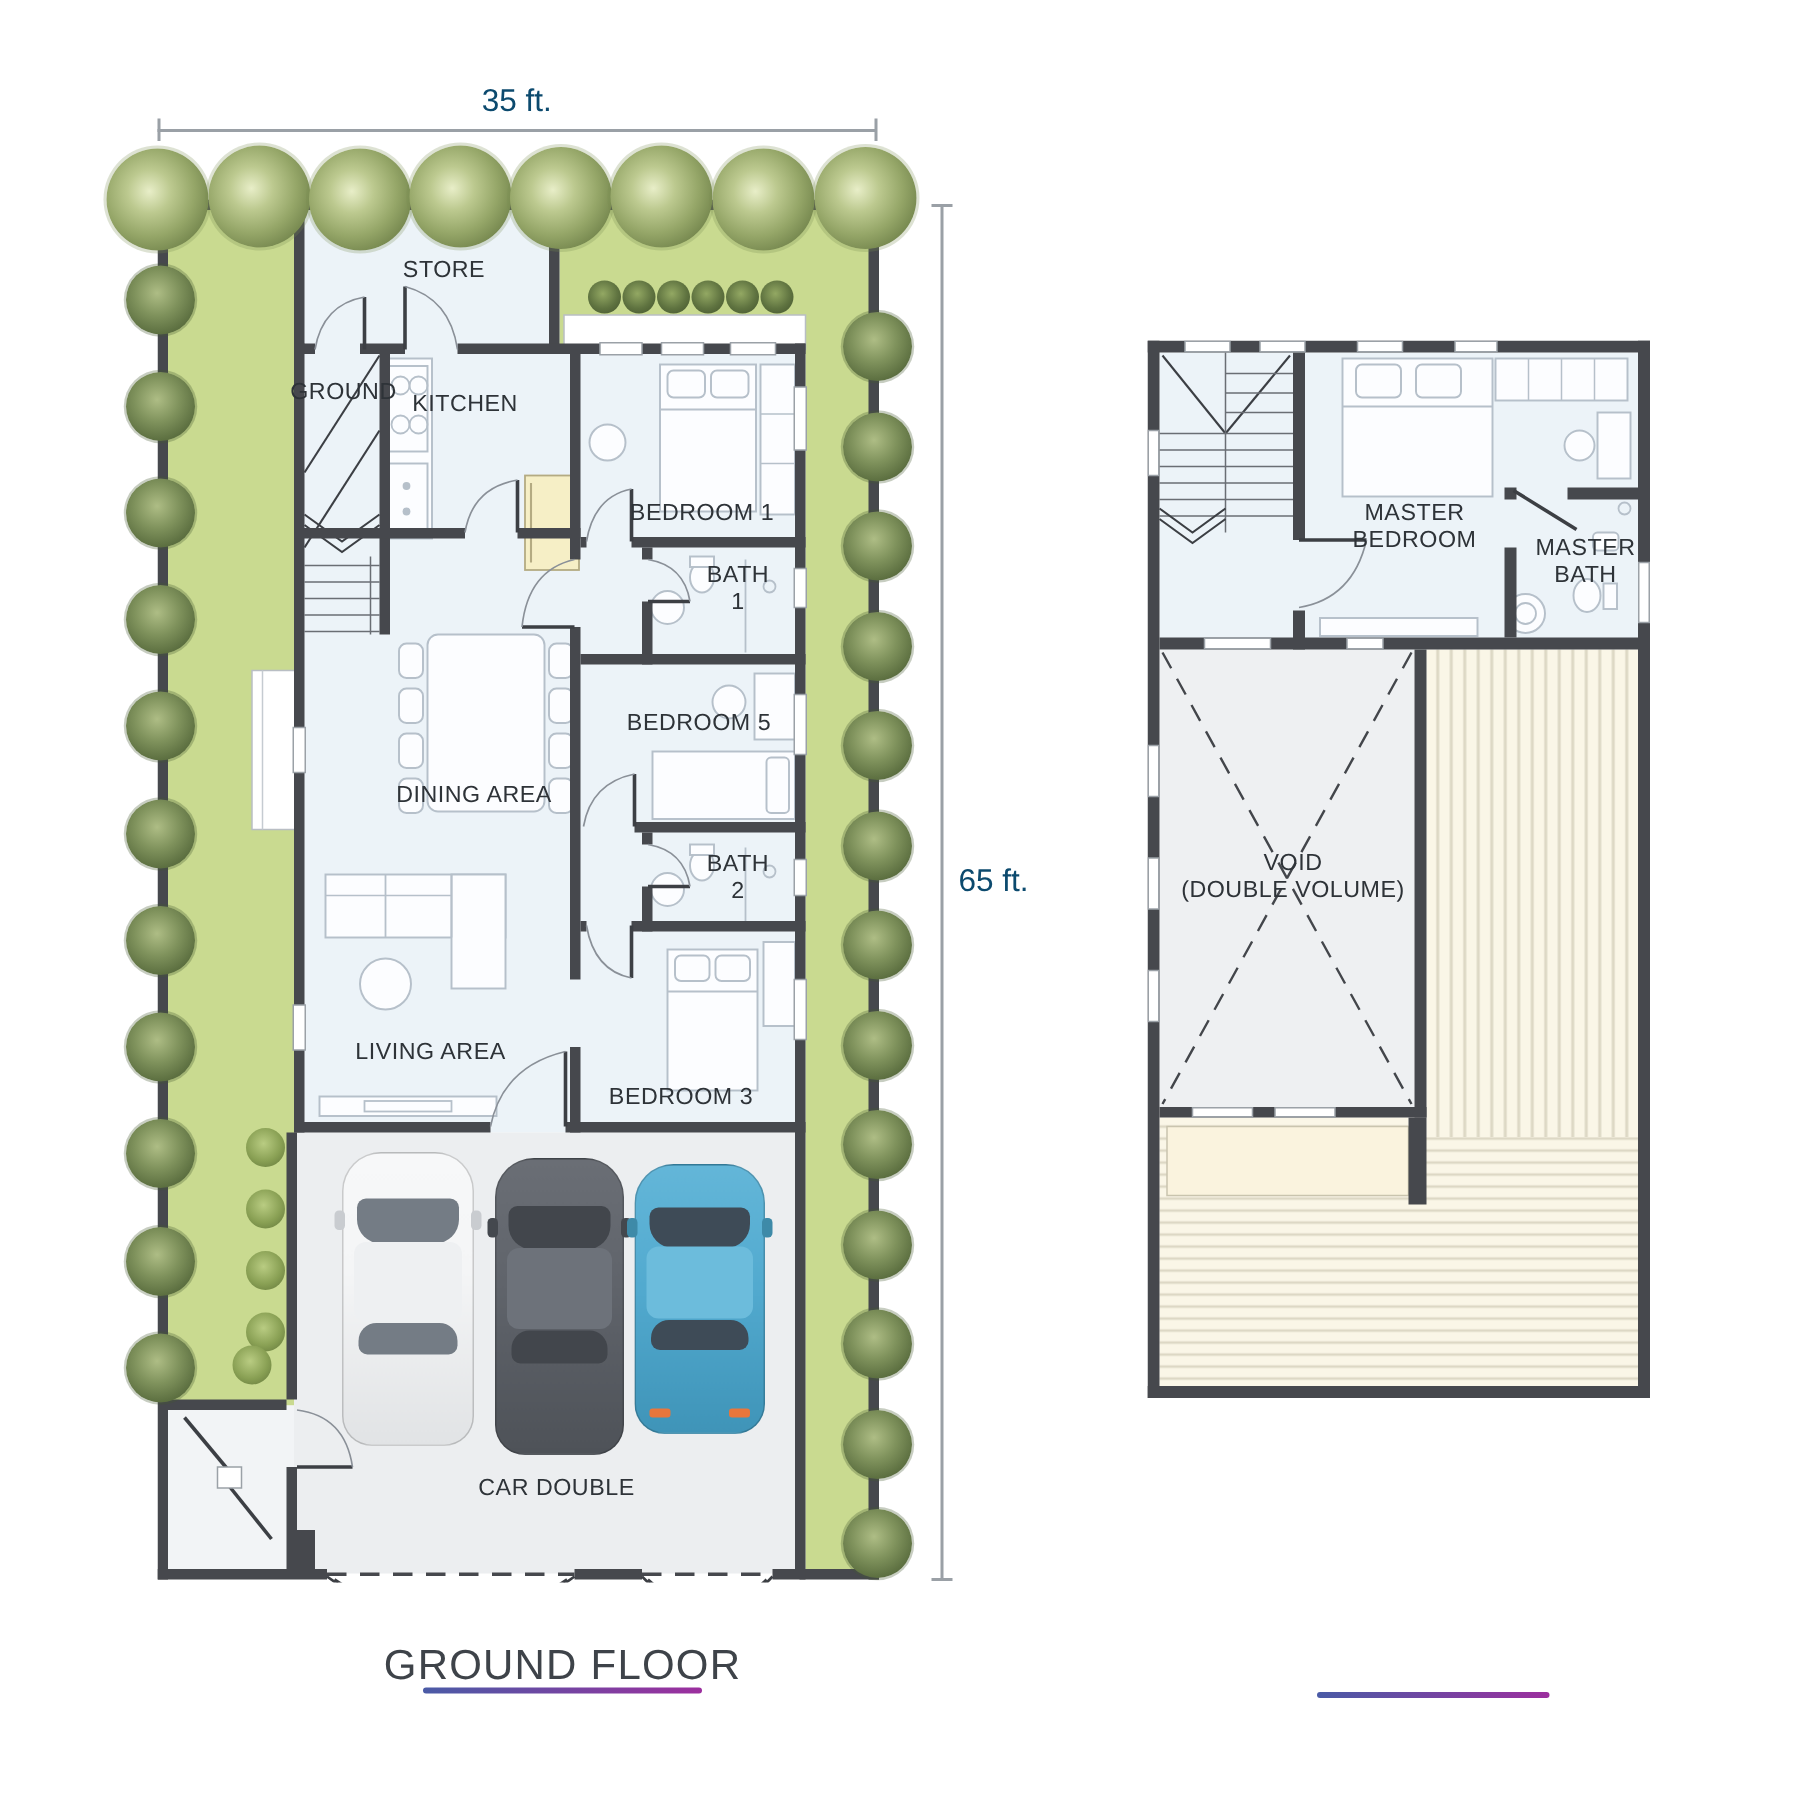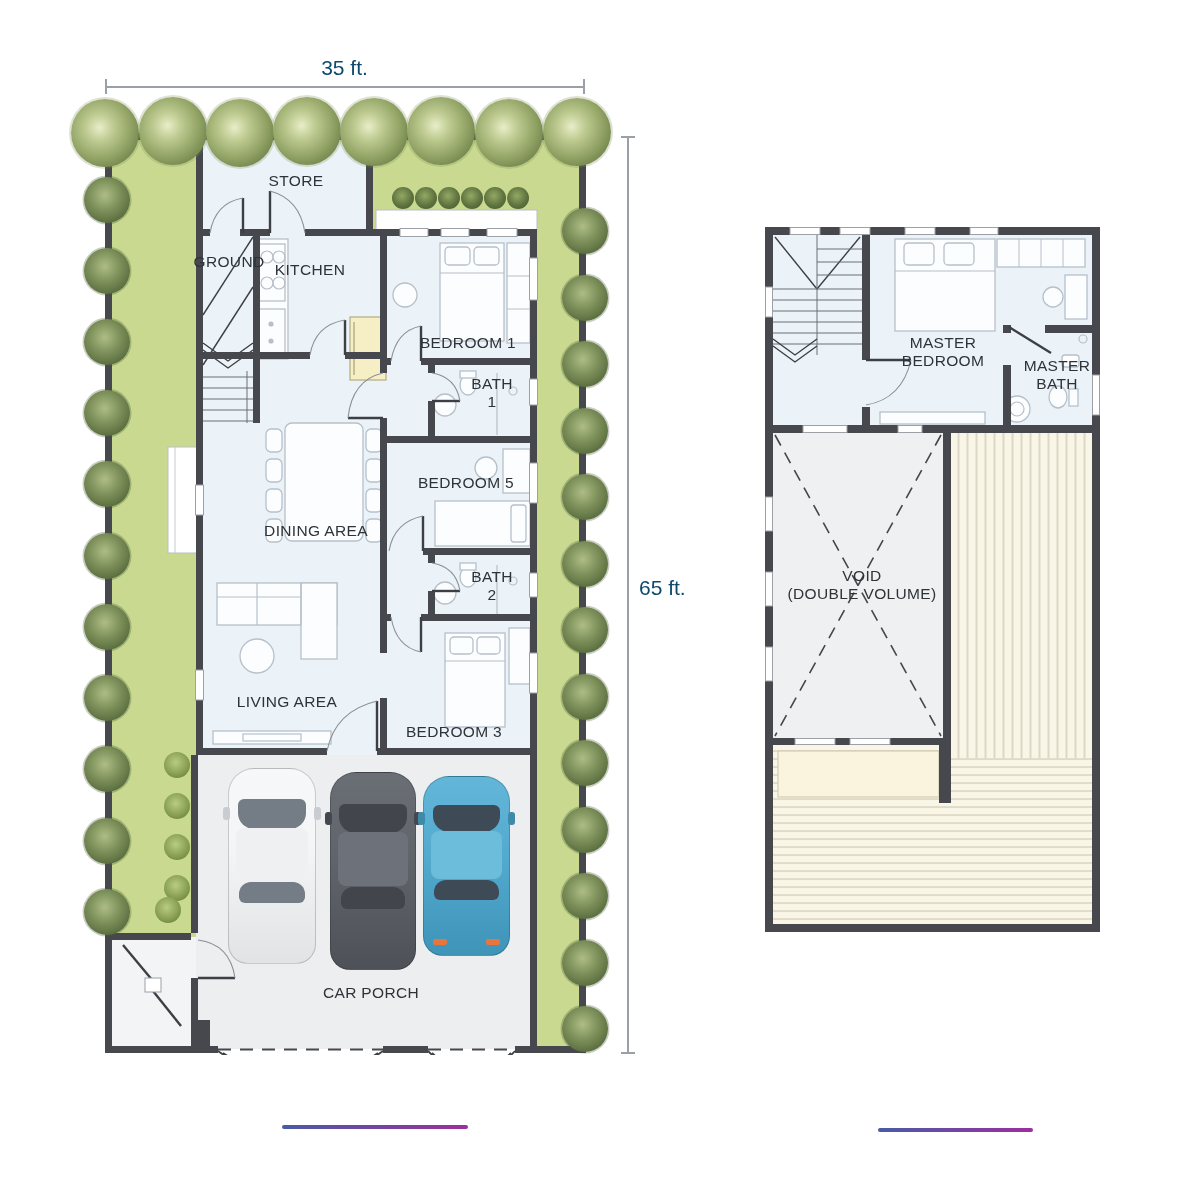--- a/index.html
+++ b/index.html
@@ -485,34 +485,35 @@
   <div class="rlabel" style="left:310px;top:270px">KITCHEN</div>
   <div class="rlabel" style="left:468px;top:343px">BEDROOM 1</div>
   <div class="rlabel" style="left:492px;top:393px">BATH
 1</div>
   <div class="rlabel" style="left:466px;top:483px">BEDROOM 5</div>
   <div class="rlabel" style="left:316px;top:531px">DINING AREA</div>
   <div class="rlabel" style="left:492px;top:586px">BATH
 2</div>
   <div class="rlabel" style="left:287px;top:702px">LIVING AREA</div>
   <div class="rlabel" style="left:454px;top:732px">BEDROOM 3</div>
-  <div class="rlabel" style="left:371px;top:993px">CAR PORCH</div>
+  <div class="rlabel" style="left:371px;top:993px">CAR DOUBLE</div>
   <div class="rlabel" style="left:943px;top:352px">MASTER
 BEDROOM</div>
   <div class="rlabel" style="left:1057px;top:375px">MASTER
 BATH</div>
   <div class="rlabel" style="left:862px;top:585px">VOID
 (DOUBLE VOLUME)</div>
 
   <div class="dim-label" style="left:105px;top:56px;width:479px;text-align:center">35 ft.</div>
   <div class="dline" style="left:105px;top:86px;width:479px;height:1.6px"></div>
   <div class="dline" style="left:105px;top:79px;width:1.6px;height:15px"></div>
   <div class="dline" style="left:583px;top:79px;width:1.6px;height:15px"></div>
 
   <div class="dim-label" style="left:639px;top:576px">65 ft.</div>
   <div class="dline" style="left:627px;top:136px;width:1.6px;height:917px"></div>
   <div class="dline" style="left:621px;top:136px;width:14px;height:1.6px"></div>
   <div class="dline" style="left:621px;top:1052px;width:14px;height:1.6px"></div>
 
+  <div class="floor-title" style="left:175px;top:1094px;width:400px">GROUND FLOOR</div>
   <div class="title-underline" style="left:282px;top:1125px;width:186px"></div>
   <div class="title-underline" style="left:878px;top:1128px;width:155px"></div>
 
 </div>
 
 </body></html>

